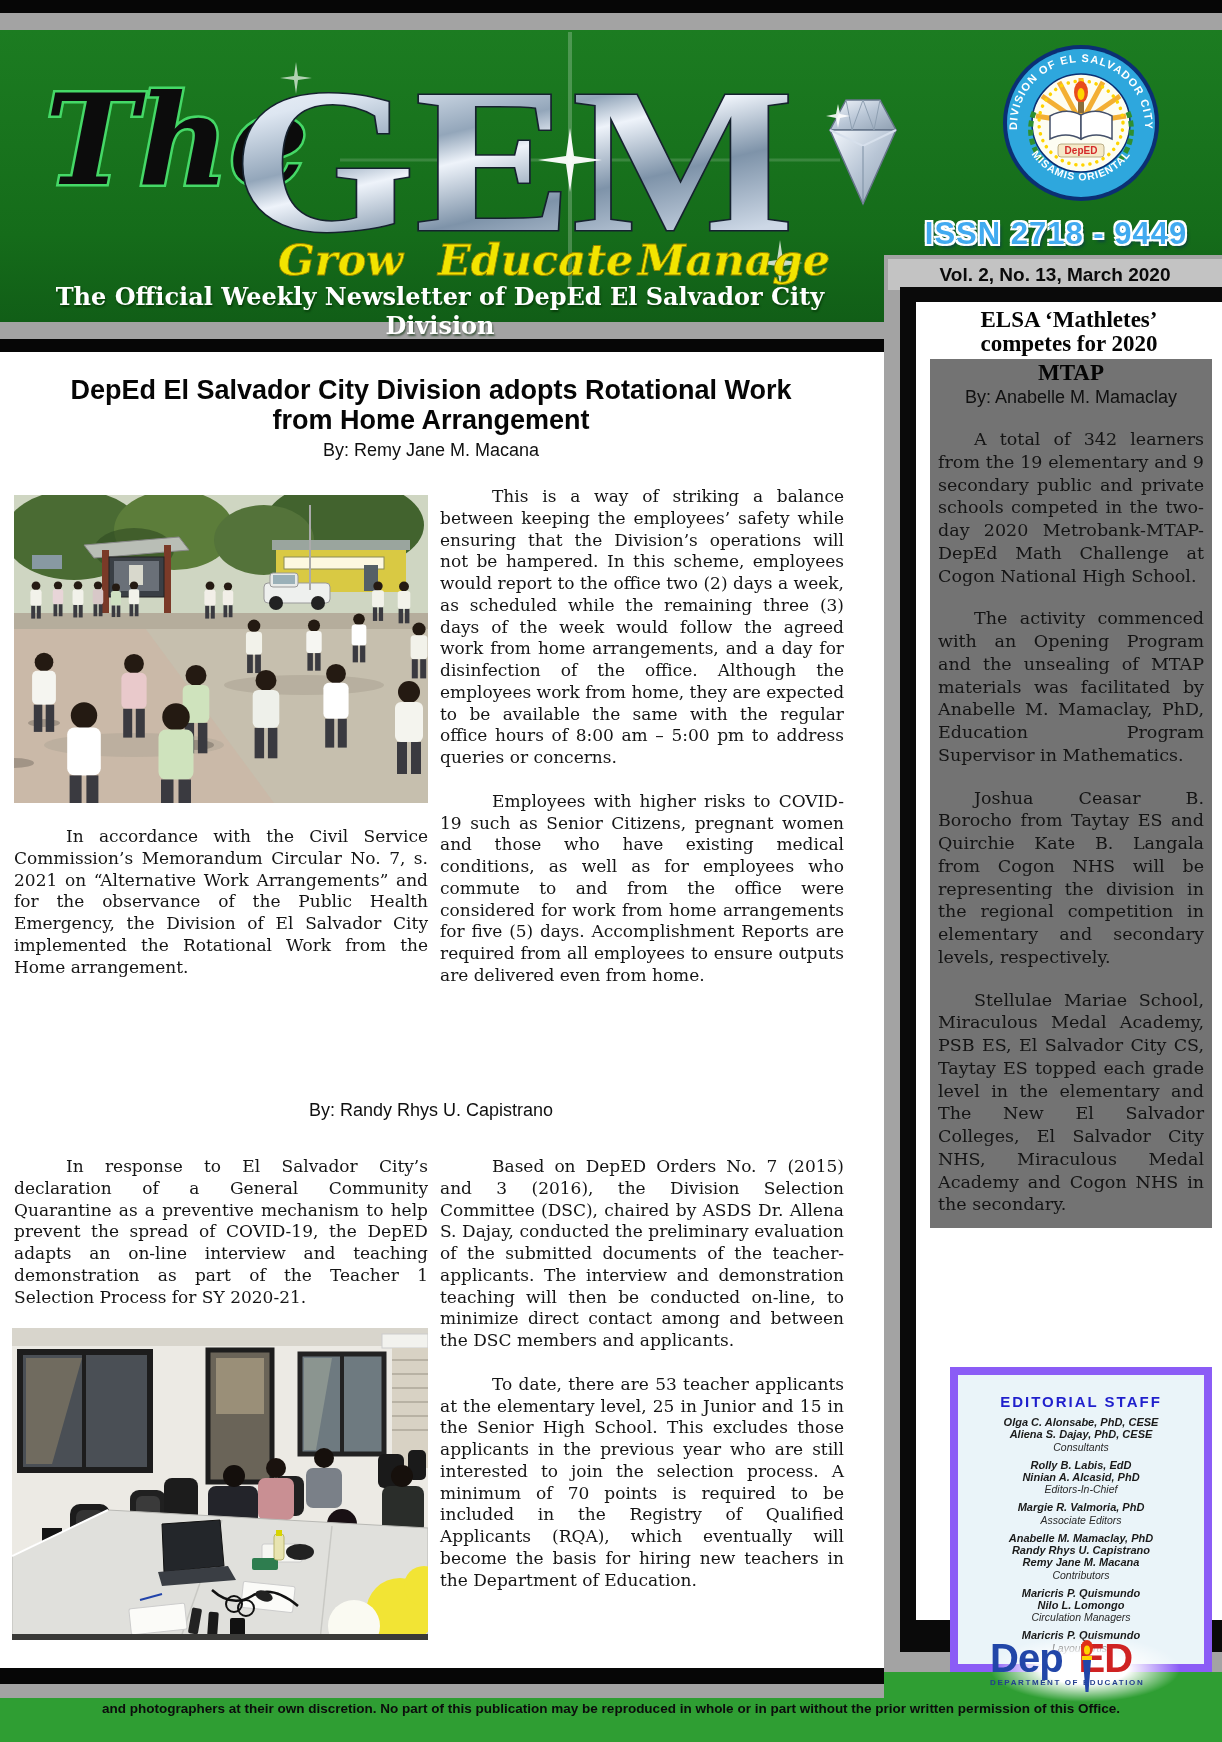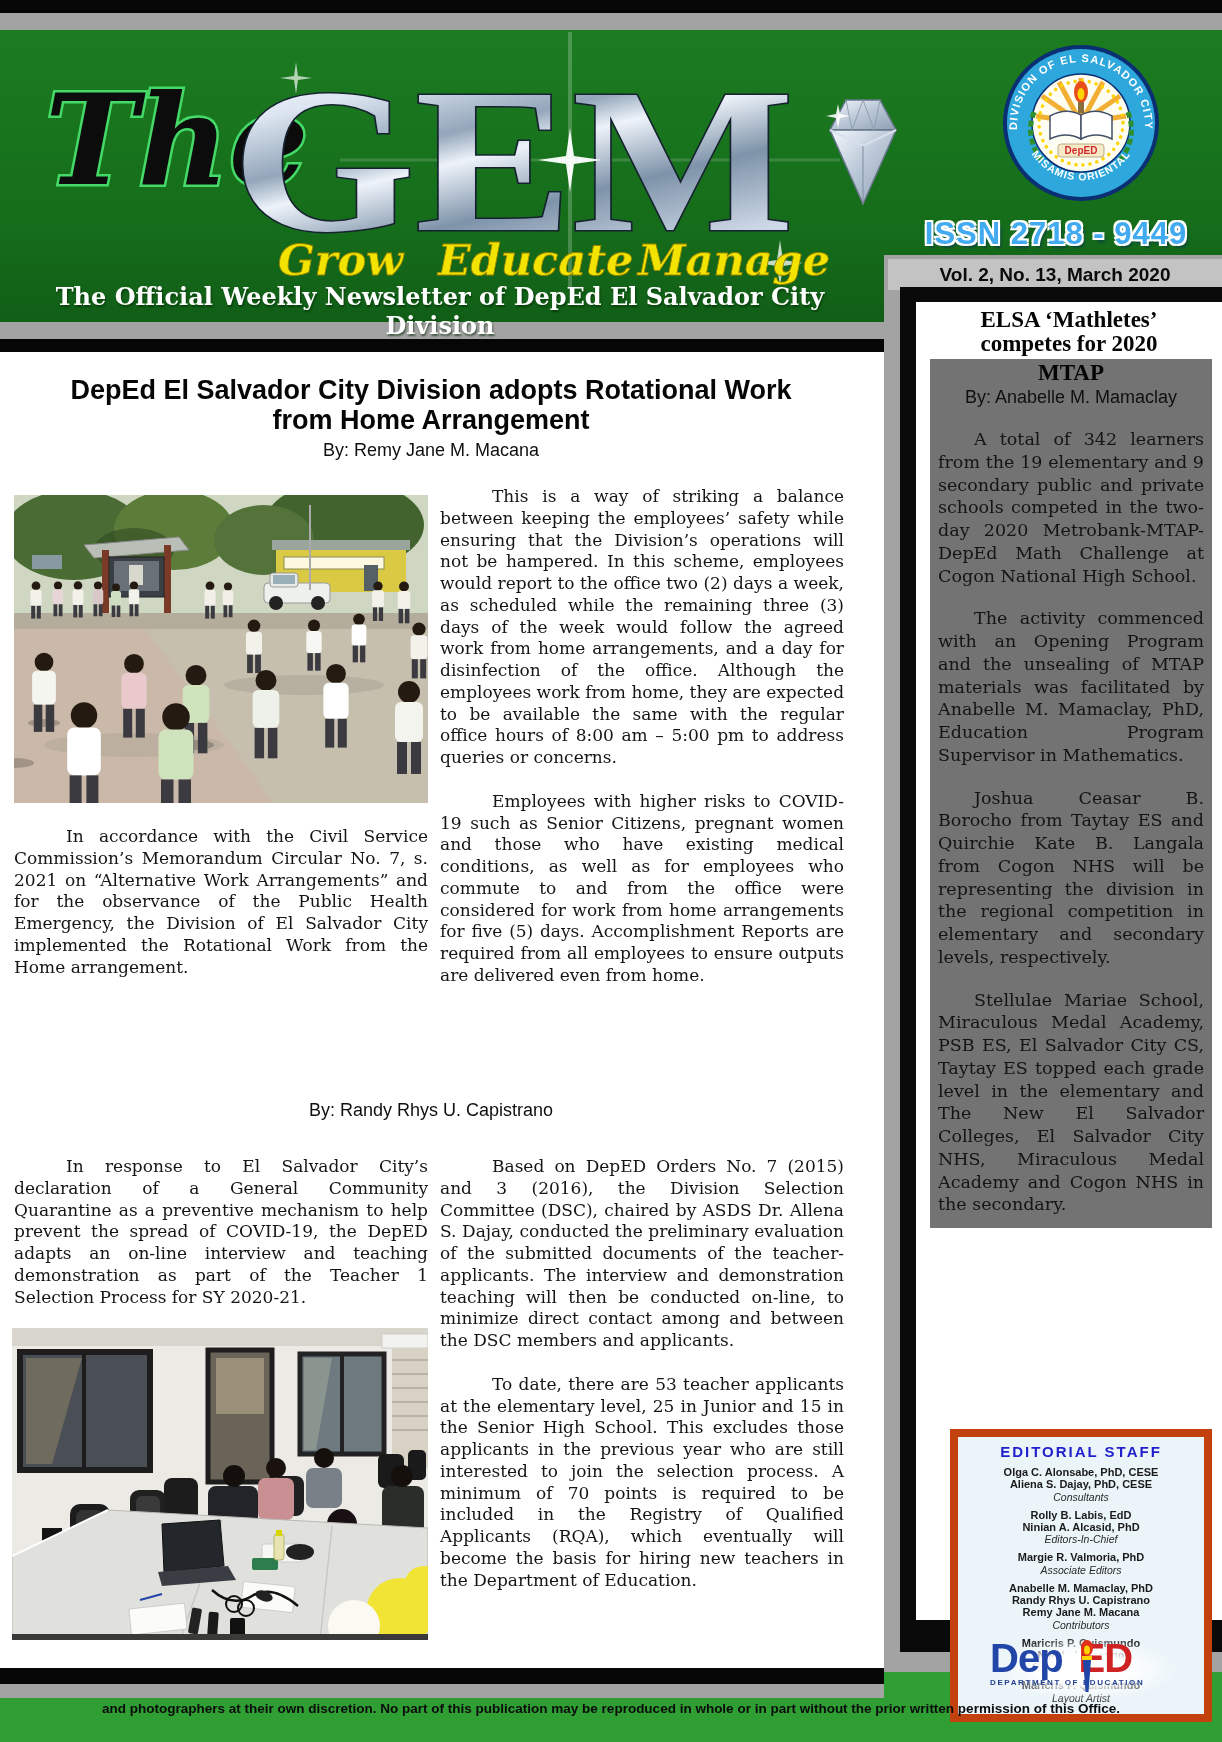--- a/index.html
+++ b/index.html
@@ -25,25 +25,25 @@
   #sb-frame{top:255px;left:884px;width:338px;height:1417px;background:#a3a3a3;z-index:2;}
   #sb-black{top:287px;left:900px;width:322px;height:1365px;background:#0a0a0a;z-index:3;}
   #sb-white{top:302px;left:916px;width:306px;height:1318px;background:#ffffff;z-index:4;}
   .sb-head{font-weight:bold;font-size:23px;line-height:1.06;text-align:center;color:#050505;margin:0;font-family:Liberation Serif, serif;}
   #sb-blue{margin:2px 10px 0 14px;background:#737373;padding:2px 8px 12px 8px;}
   #sb-byline{text-align:center;font-size:18px;color:#101010;margin:2px 0 20px 0;}
   .sb-text p{font-family:"DejaVu Serif",serif;font-size:17.5px;line-height:1.3;color:#141414;
              text-align:justify;text-indent:36px;margin:0 0 20px 0;}
   .sb-text p:last-child{margin-bottom:0;}
   
-  #staff-box{top:1127px;left:34px;width:242px;position:absolute;background:#eaf4f9;
-             border:8px solid #c2410c;padding:6px 2px 4px 2px;text-align:center;}
+  #staff-box{top:1065px;left:34px;width:242px;position:absolute;background:#eaf4f9;
+             border:8px solid #8b5cf6;padding:18px 2px 4px 2px;text-align:center;}
   #staff-title{color:#1f1fcc;font-weight:bold;font-size:15px;letter-spacing:2px;margin:0 0 6px 0;}
   .staff-group{margin:0 0 6px 0;}
-  .staff-name{font-size:11px;font-weight:bold;line-height:1.12;color:#1a1a1a;}
+  .staff-name{font-size:11px;font-weight:bold;line-height:1.12;color:#1a1a1a;font-style:italic;}
   .staff-role{font-size:10.5px;font-style:italic;line-height:1.15;color:#2a2a2a;
               font-family:"Liberation Sans",sans-serif;}
   
   .headline{font-weight:bold;color:#060606;text-align:center;font-size:27px;line-height:1.1;z-index:2;}
   .byline{text-align:center;font-size:18px;color:#101010;z-index:2;}
   .body-text{font-family:"DejaVu Serif",serif;font-size:17px;line-height:1.28;
              text-align:justify;color:#151515;z-index:2;}
   .body-text p{margin:0 0 22px 0;text-indent:52px;}
   .body-text p:last-child{margin-bottom:0;}
   .photo{z-index:2;display:block;}

